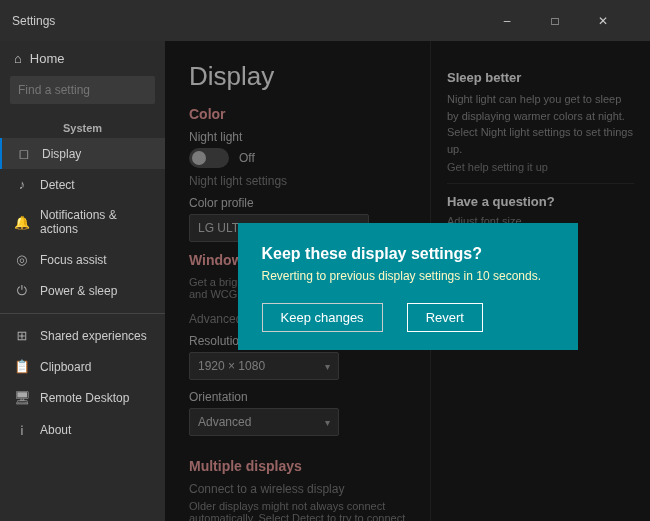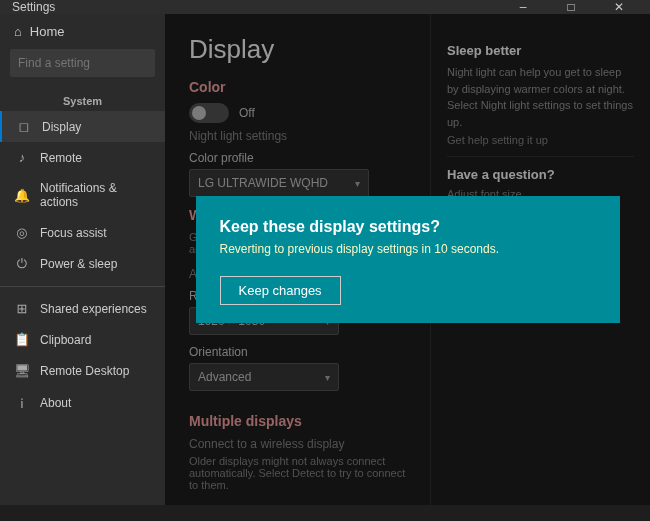--- a/index.html
+++ b/index.html
@@ -9,25 +9,25 @@
       color: #fff;
       width: 650px;
       height: 521px;
       overflow: hidden;
       font-size: 13px;
     }
 
     
     .title-bar {
       background: #2d2d2d;
-      height: 14px;
+      height: 41px;
       display: flex;
       align-items: center;
       justify-content: space-between;
-      padding: 0 8px 0 12px;
+      padding: 0 24px 0 12px;
     }
     .title-bar-title {
       font-size: 12px;
       color: #ccc;
     }
     .title-bar-controls {
       display: flex;
       gap: 2px;
     }
     .title-bar-btn {
@@ -233,21 +233,21 @@
       position: absolute;
       top: 0; left: 0; right: 0; bottom: 0;
       background: rgba(0,0,0,0.4);
       display: flex;
       align-items: center;
       justify-content: center;
       z-index: 100;
     }
     .modal {
       background: #008b99;
-      width: 424px;
+      width: 340px;
       padding: 22px 24px 18px 24px;
       border-radius: 0;
     }
     .modal-title {
       font-size: 16px;
       font-weight: 600;
       color: #fff;
       margin-bottom: 6px;
     }
     .modal-subtitle {
@@ -294,21 +294,21 @@
     </div>
     <input class="sidebar-search" type="text" placeholder="Find a setting" style="">
     <div class="sidebar-section-label">System</div>
 
     <div class="sidebar-item active">
       <span class="icon">◻</span>
       <span>Display</span>
     </div>
     <div class="sidebar-item">
       <span class="icon">♪</span>
-      <span>Remote</span>
+      <span>Detect</span>
     </div>
     <div class="sidebar-item">
       <span class="icon">🔔</span>
       <span>Notifications &amp; actions</span>
     </div>
     <div class="sidebar-item">
       <span class="icon">◎</span>
       <span>Focus assist</span>
     </div>
     <div class="sidebar-item">
@@ -336,20 +336,21 @@
     </div>
   </div>
 
   <div style="flex:1; display:flex; position:relative; overflow:hidden;">
 
     <div class="main-content main-scroll">
       <h1 class="page-title">Display</h1>
 
       <div class="section-title">Color</div>
 
+      <div class="sub-label">Night light</div>
       <div class="toggle-row">
         <div class="toggle">
           <div class="toggle-knob"></div>
         </div>
         <span class="toggle-label">Off</span>
       </div>
 
       <div class="link-text">Night light settings</div>
 
       <div class="sub-label" style="margin-top:8px;">Color profile</div>
@@ -392,18 +393,19 @@
       <a class="right-link">Set up multiple monitors</a>
       <a class="right-link">Fix screen flickering</a>
     </div>
 
     <div class="modal-overlay">
       <div class="modal">
         <div class="modal-title">Keep these display settings?</div>
         <div class="modal-subtitle">Reverting to previous display settings in 10 seconds.</div>
         <div class="modal-buttons">
           <button class="modal-btn">Keep changes</button>
+          <button class="modal-btn primary">Revert</button>
         </div>
       </div>
     </div>
 
   </div>
 </div>
 
 </body></html>

